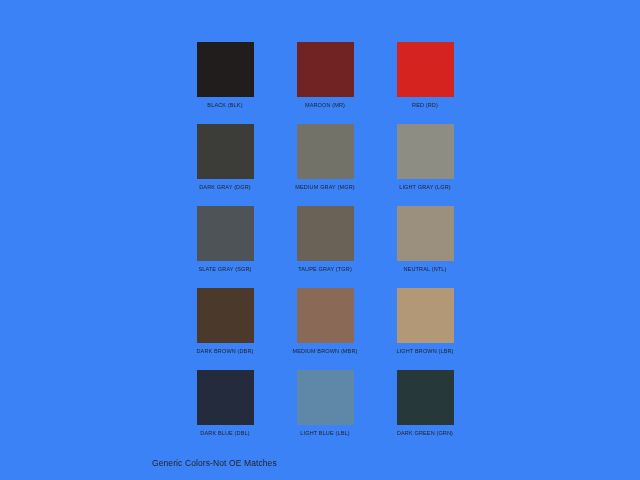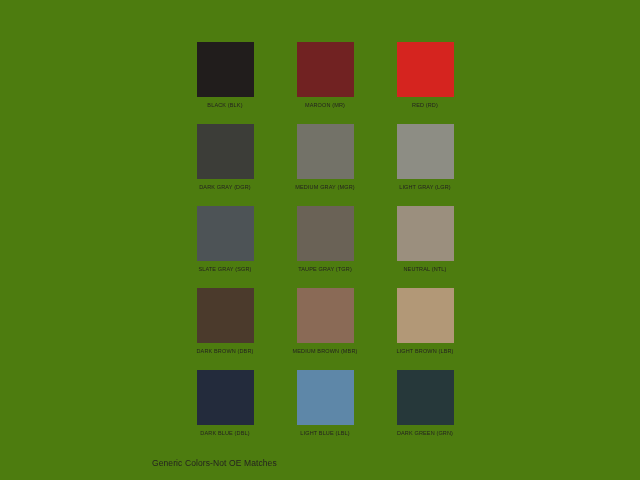--- a/index.html
+++ b/index.html
@@ -10,21 +10,21 @@
     width: 640px;
     height: 480px;
     background: #ffffff;
     font-family: "Liberation Sans", sans-serif;
     overflow: hidden;
   }
   #swatch-page {
     position: relative;
     width: 640px;
     height: 480px;
-    background: #4d7c0f;
+    background: #3b82f6;
   }
   #swatch-grid {
     position: absolute;
     left: 175px;
     top: 42px;
     width: 300px;
   }
   .swatch-row {
     display: flex;
     justify-content: flex-start;

